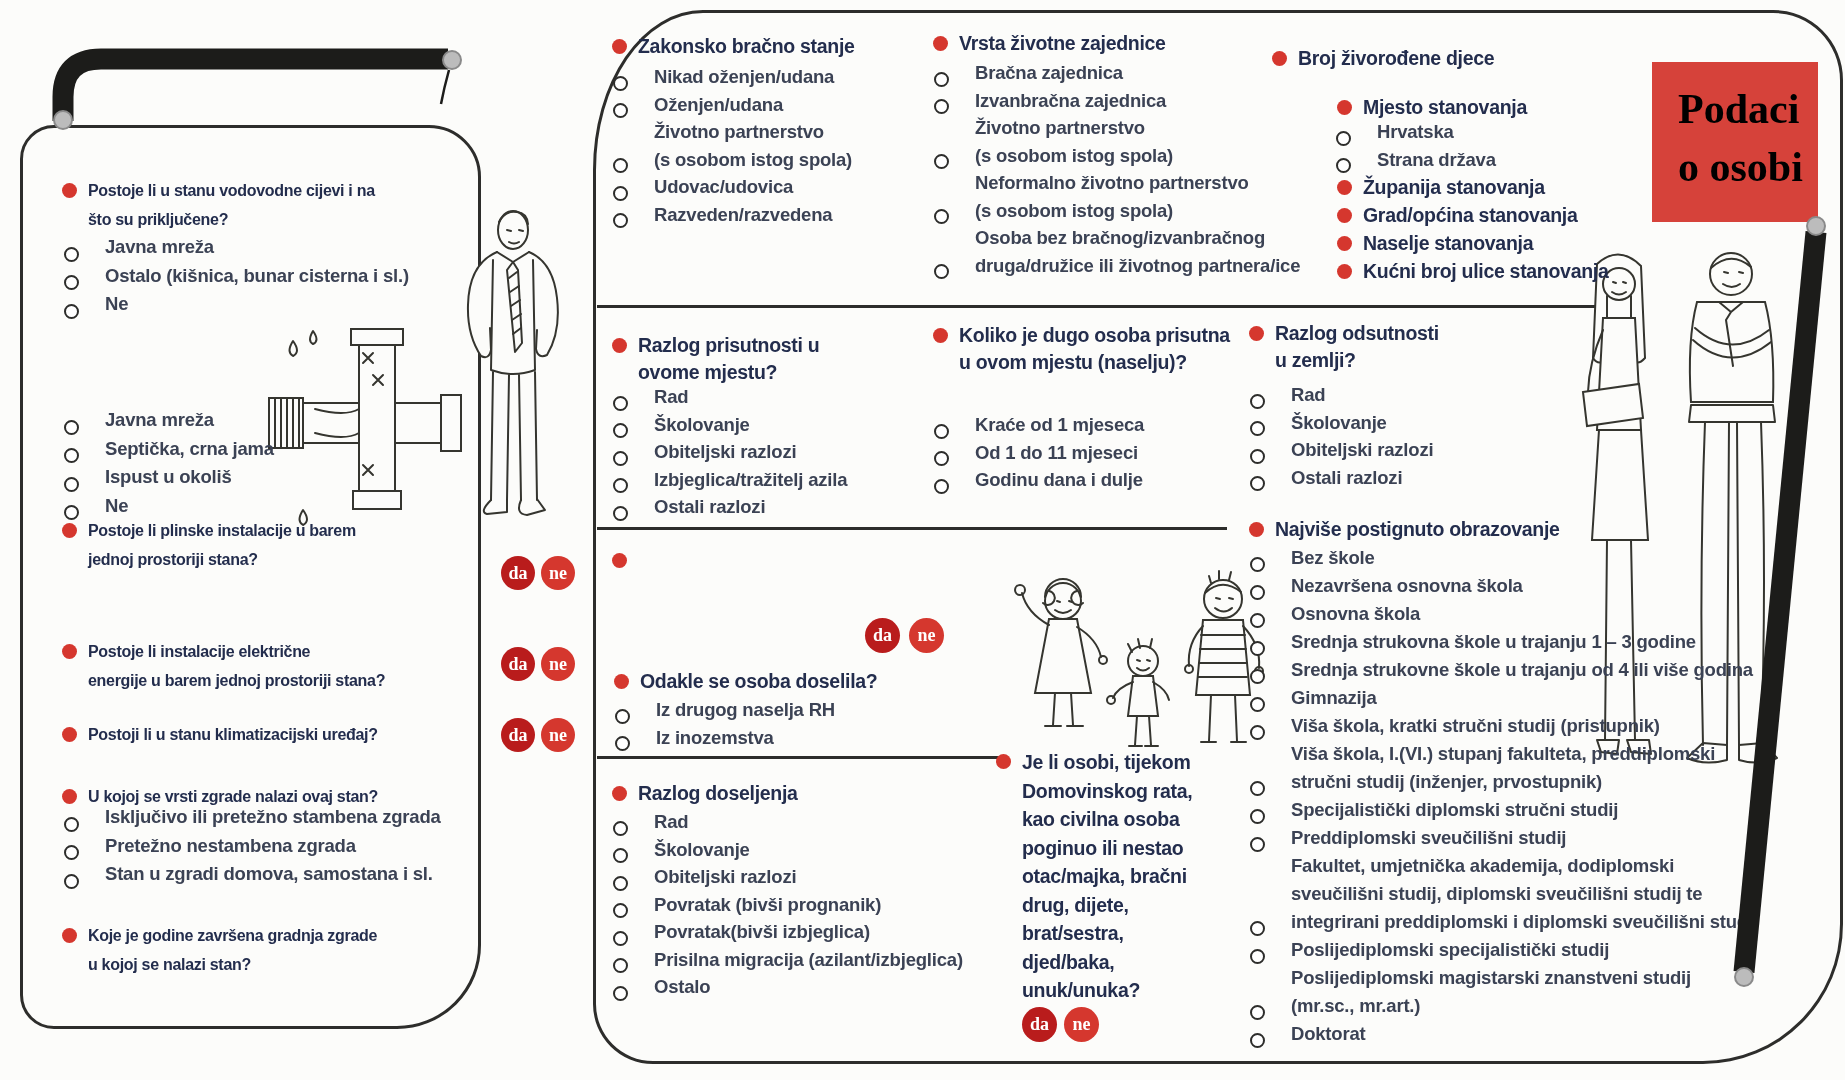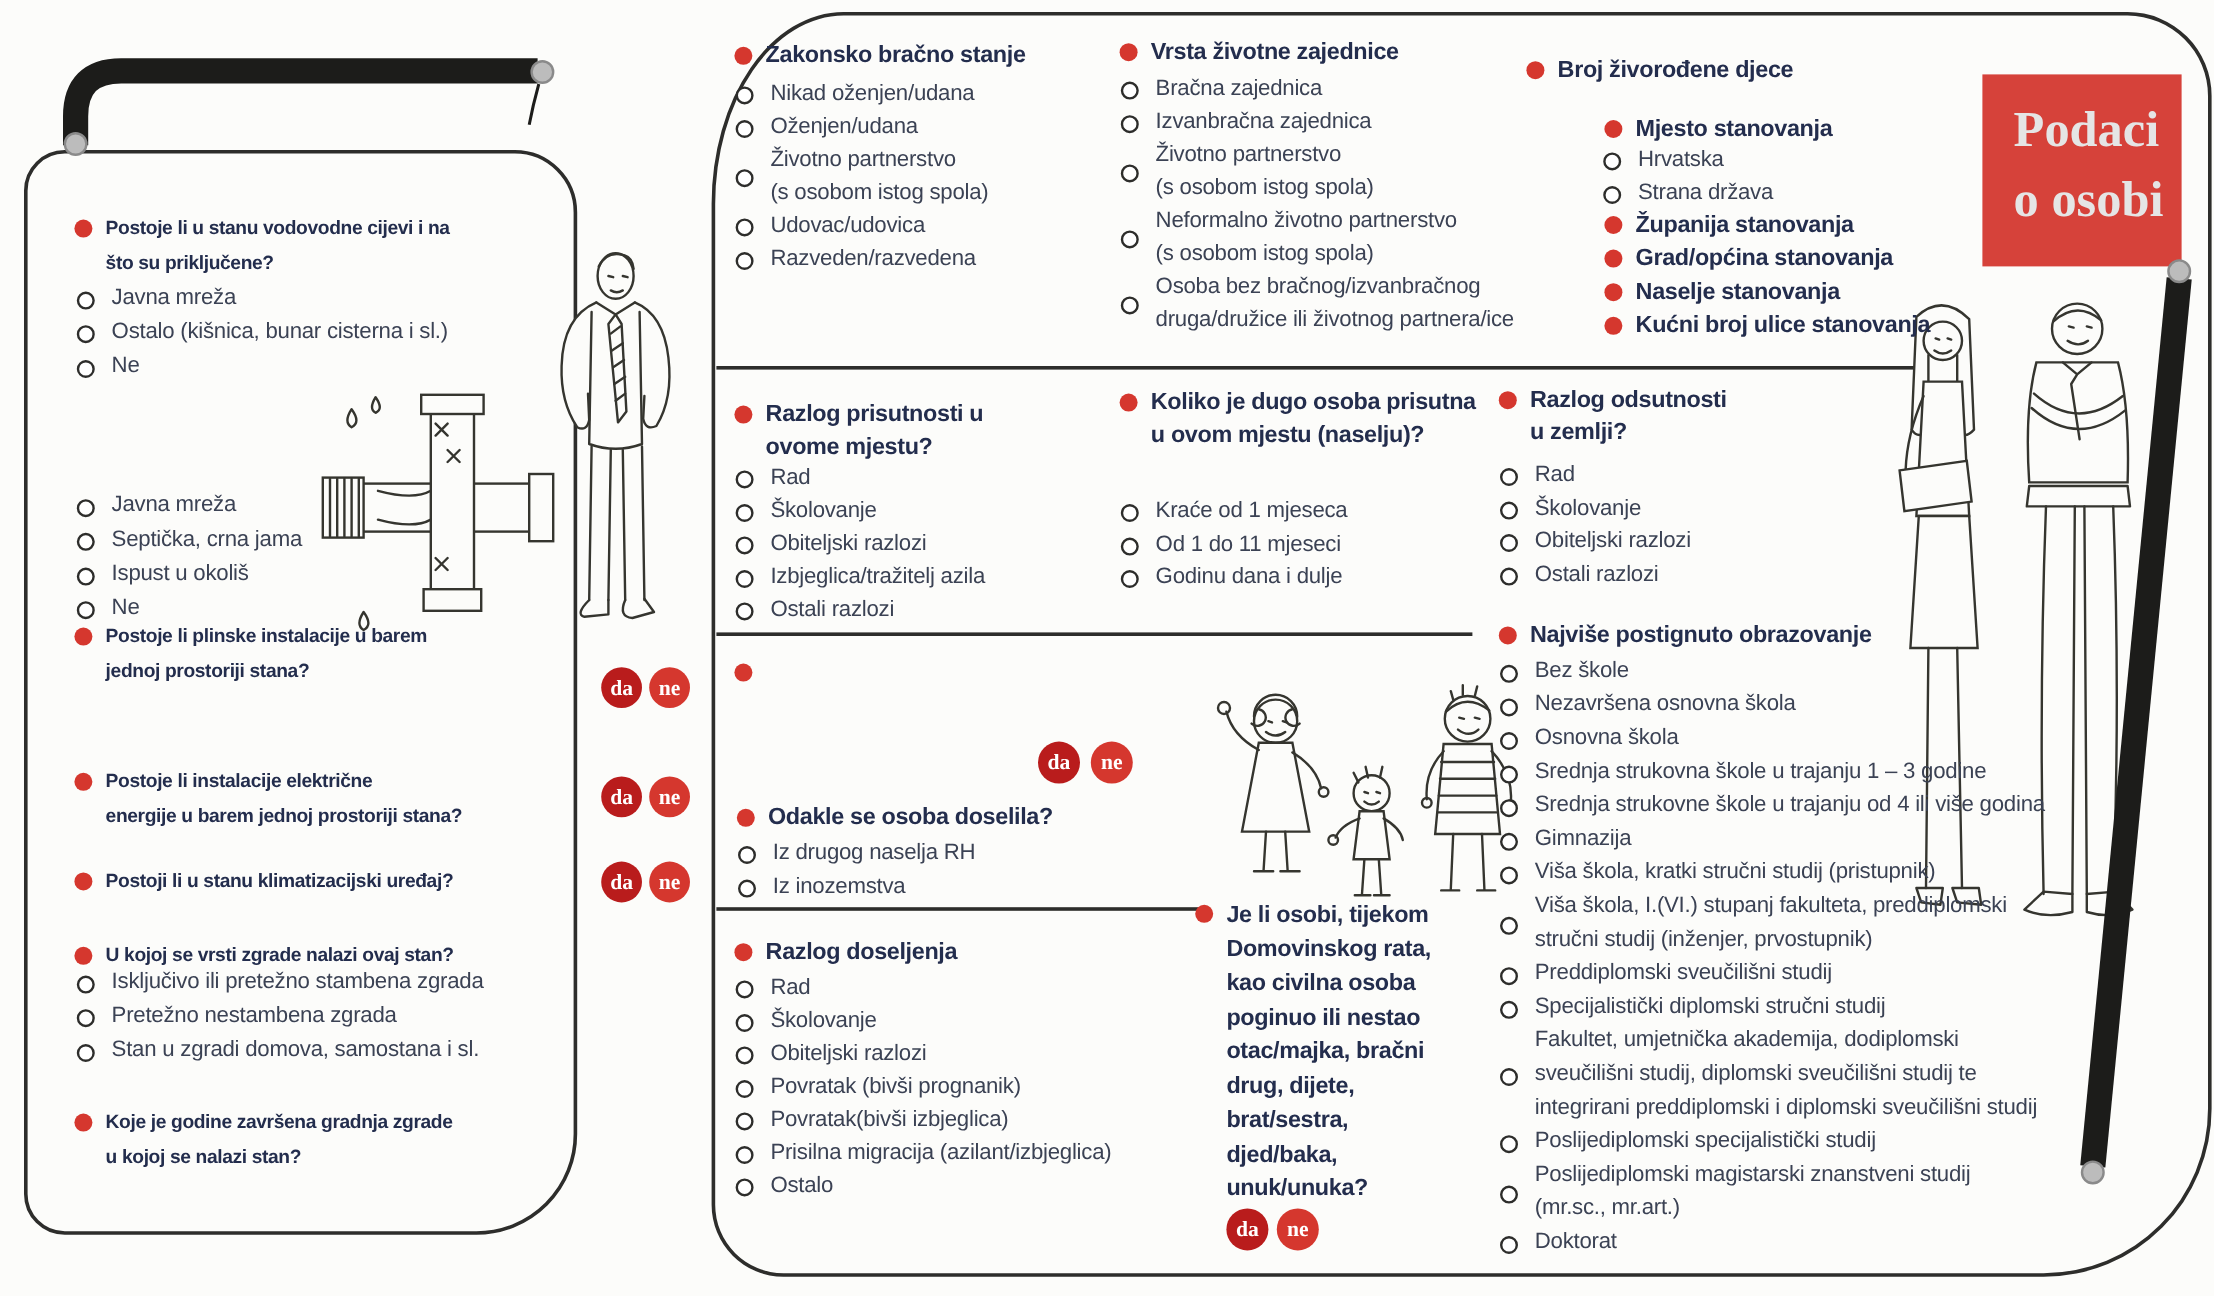--- a/index.html
+++ b/index.html
@@ -11,34 +11,34 @@
   #person-panel{left:593px;top:10px;width:1244px;height:1048px;
                 border-radius:110px 70px 140px 60px;border-top-left-radius:110px 160px;}
   .sec{position:absolute;display:flex;gap:11px;align-items:flex-start;z-index:3;}
   .bullet{width:15px;height:15px;border-radius:50%;background:#d5372e;flex:none;margin-top:6px;}
   .sec h3{margin:0;font-weight:700;color:#232d4d;white-space:pre-line;
           font-size:19.5px;line-height:27px;letter-spacing:-0.3px;}
   .secL h3{font-size:16px;line-height:29px;}
   .secW h3{line-height:28.5px;}
   .opts{position:absolute;display:flex;flex-direction:column;z-index:3;line-height:27.5px;}
   .lhL{line-height:28.5px;}.lhE{line-height:28px;}
-  .option{display:flex;gap:14px;align-items:center;}
+  .option{display:flex;gap:26px;align-items:flex-end;font-weight:bold;}
   .radio{width:15px;height:15px;box-sizing:border-box;border:2.5px solid #2d2d2b;
          border-radius:50%;background:#fff;flex:none;margin-top:6px;}
   .olabel{font-size:18.5px;color:#3b4254;white-space:pre-line;letter-spacing:-0.2px;line-height:inherit;}
   .dane{position:absolute;display:flex;gap:6px;z-index:4;}
   .dane span{width:34px;height:34px;border-radius:50%;display:flex;align-items:center;
              justify-content:center;color:#fff;font-family:"Liberation Serif",serif;
              font-weight:700;font-size:18px;}
   .dane.big span{width:35px;height:35px;}
   .dane .da{background:#b91c1c;}
   .dane .ne{background:#d5372e;}
   .divider{position:absolute;height:3px;background:#2d2d2b;z-index:2;}
   .badge{position:absolute;left:1652px;top:62px;width:166px;height:160px;background:#d6423a;
-         color:#e5e5e5;font-family:"Liberation Serif",serif;font-weight:700;font-size:42px;
+         color:#000000;font-family:"Liberation Serif",serif;font-weight:700;font-size:42px;
          line-height:58px;padding:18px 0 0 26px;box-sizing:border-box;white-space:pre-line;z-index:4;}
   .illu{position:absolute;z-index:2;}
   .cables{position:absolute;left:0;top:0;z-index:6;pointer-events:none;}
   svg .sk{stroke:#35352f;stroke-width:2;fill:none;stroke-linecap:round;stroke-linejoin:round;}
   svg .wf{fill:#fcfcfa;}
 </style>
 </head>
 <body>
 
 <div class="stage">
@@ -421,25 +421,25 @@
         <span class="radio"></span>
         <span class="olabel">Viša škola, kratki stručni studij (pristupnik)</span>
       </div>
       <div class="option">
         <span class="radio"></span>
         <span class="olabel">Viša škola, I.(VI.) stupanj fakulteta, preddiplomski
 stručni studij (inženjer, prvostupnik)</span>
       </div>
       <div class="option">
         <span class="radio"></span>
+        <span class="olabel">Specijalistički diplomski stručni studij</span>
+      </div>
+      <div class="option">
+        <span class="radio"></span>
         <span class="olabel">Preddiplomski sveučilišni studij</span>
-      </div>
-      <div class="option">
-        <span class="radio"></span>
-        <span class="olabel">Specijalistički diplomski stručni studij</span>
       </div>
       <div class="option">
         <span class="radio"></span>
         <span class="olabel">Fakultet, umjetnička akademija, dodiplomski
 sveučilišni studij, diplomski sveučilišni studij te
 integrirani preddiplomski i diplomski sveučilišni studij</span>
       </div>
       <div class="option">
         <span class="radio"></span>
         <span class="olabel">Poslijediplomski specijalistički studij</span>

